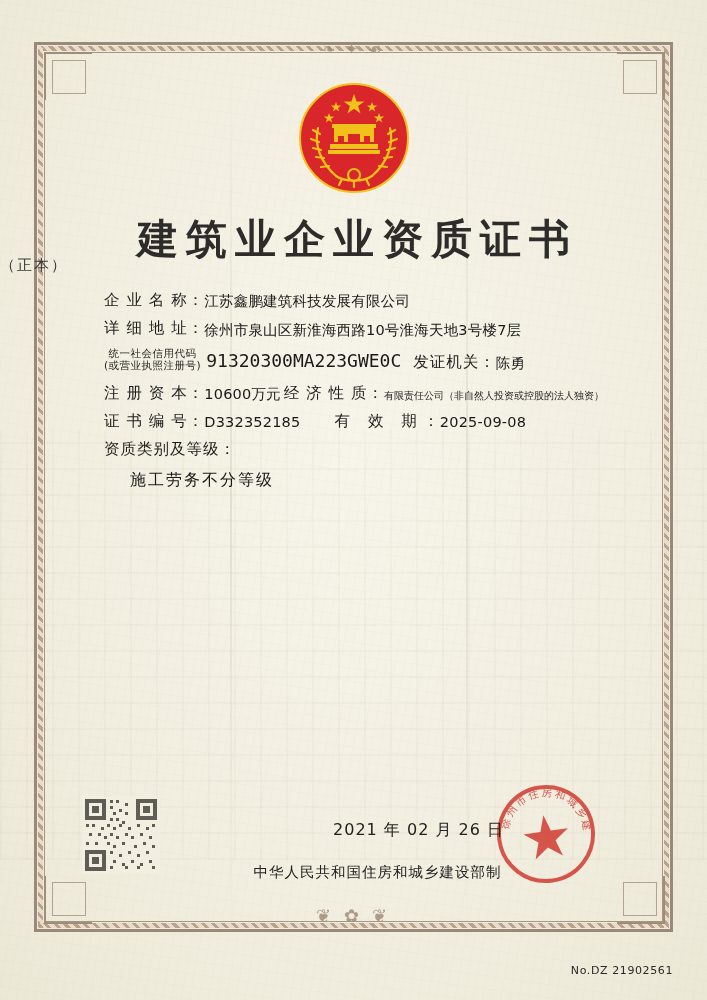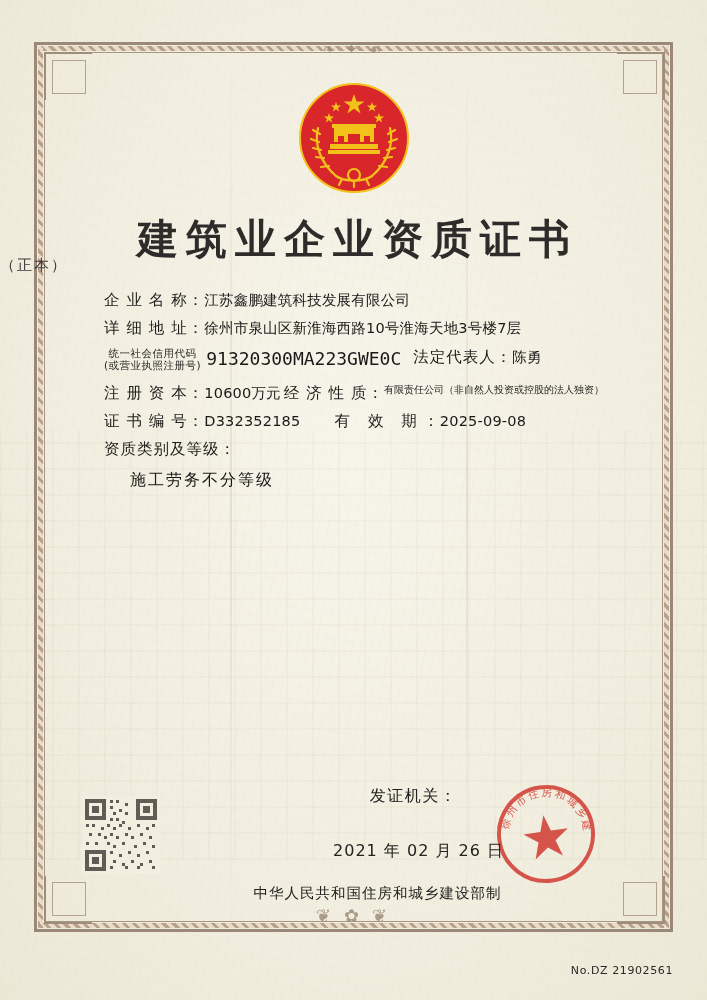--- a/index.html
+++ b/index.html
@@ -145,21 +145,21 @@
   .fields {
     position: absolute;
     left: 104px;
     top: 291px;
     width: 500px;
     font-family: "DejaVu Sans", "Liberation Sans", sans-serif;
     color: #232220;
   }
   .row {
     display: flex;
-    align-items: flex-start;
+    align-items: flex-end;
     margin-bottom: 9px;
     line-height: 1.25;
   }
   .lbl {
     font-size: 15.5px;
     letter-spacing: 1px;
     white-space: nowrap;
     color: #1f1e1c;
   }
   .lbl.sp { letter-spacing: 6.5px; }
@@ -347,21 +347,21 @@
       <span class="val">徐州市泉山区新淮海西路10号淮海天地3号楼7层</span>
     </div>
 
     <div class="row" style="margin-bottom:11px;">
       <span class="lbl-2line">
         <span>统一社会信用代码</span><br>
         <span>(或营业执照注册号)</span>
       </span>
       <span class="val mono" style="margin-left:5px;">91320300MA223GWE0C</span>
       <span style="width:12px;"></span>
-      <span class="lbl" style="letter-spacing:1px;">法定代表人</span>
+      <span class="lbl" style="letter-spacing:1px;">发证机关</span>
       <span class="lbl">：</span>
       <span class="val">陈勇</span>
     </div>
 
     <div class="row">
       <span class="lbl">注 册 资 本</span>
       <span class="lbl">：</span>
       <span class="val">10600万元</span>
       <span class="gap"></span>
       <span class="lbl">经 济 性 质</span>
@@ -464,21 +464,20 @@
       <circle cx="52" cy="52" r="47" fill="none" stroke="#cf2b22" stroke-width="4"></circle>
       <polygon fill="#cf2b22" points="52,33 57.3,49.3 74.4,49.3 60.6,59.4 65.8,75.7 52,65.6 38.2,75.7 43.4,59.4 29.6,49.3 46.7,49.3"></polygon>
       <path id="sealArc" d="M 14 52 A 38 38 0 0 1 90 52" fill="none"></path>
       <text font-family="'DejaVu Sans', sans-serif" font-size="10.5" fill="#cf2b22" letter-spacing="2.2">
         <textPath href="#sealArc" startOffset="8%">徐州市住房和城乡建设局</textPath>
       </text>
     </svg>
   </div>
 
   <div class="issuer-block">
-    <div class="issuer-line">发证机关：</div>
     <div class="date-line">
       <span class="num">2021</span>
       <span>年</span>
       <span class="num">02</span>
       <span>月</span>
       <span class="num">26</span>
       <span>日</span>
     </div>
     <div class="dept-line">中华人民共和国住房和城乡建设部制</div>
   </div>

